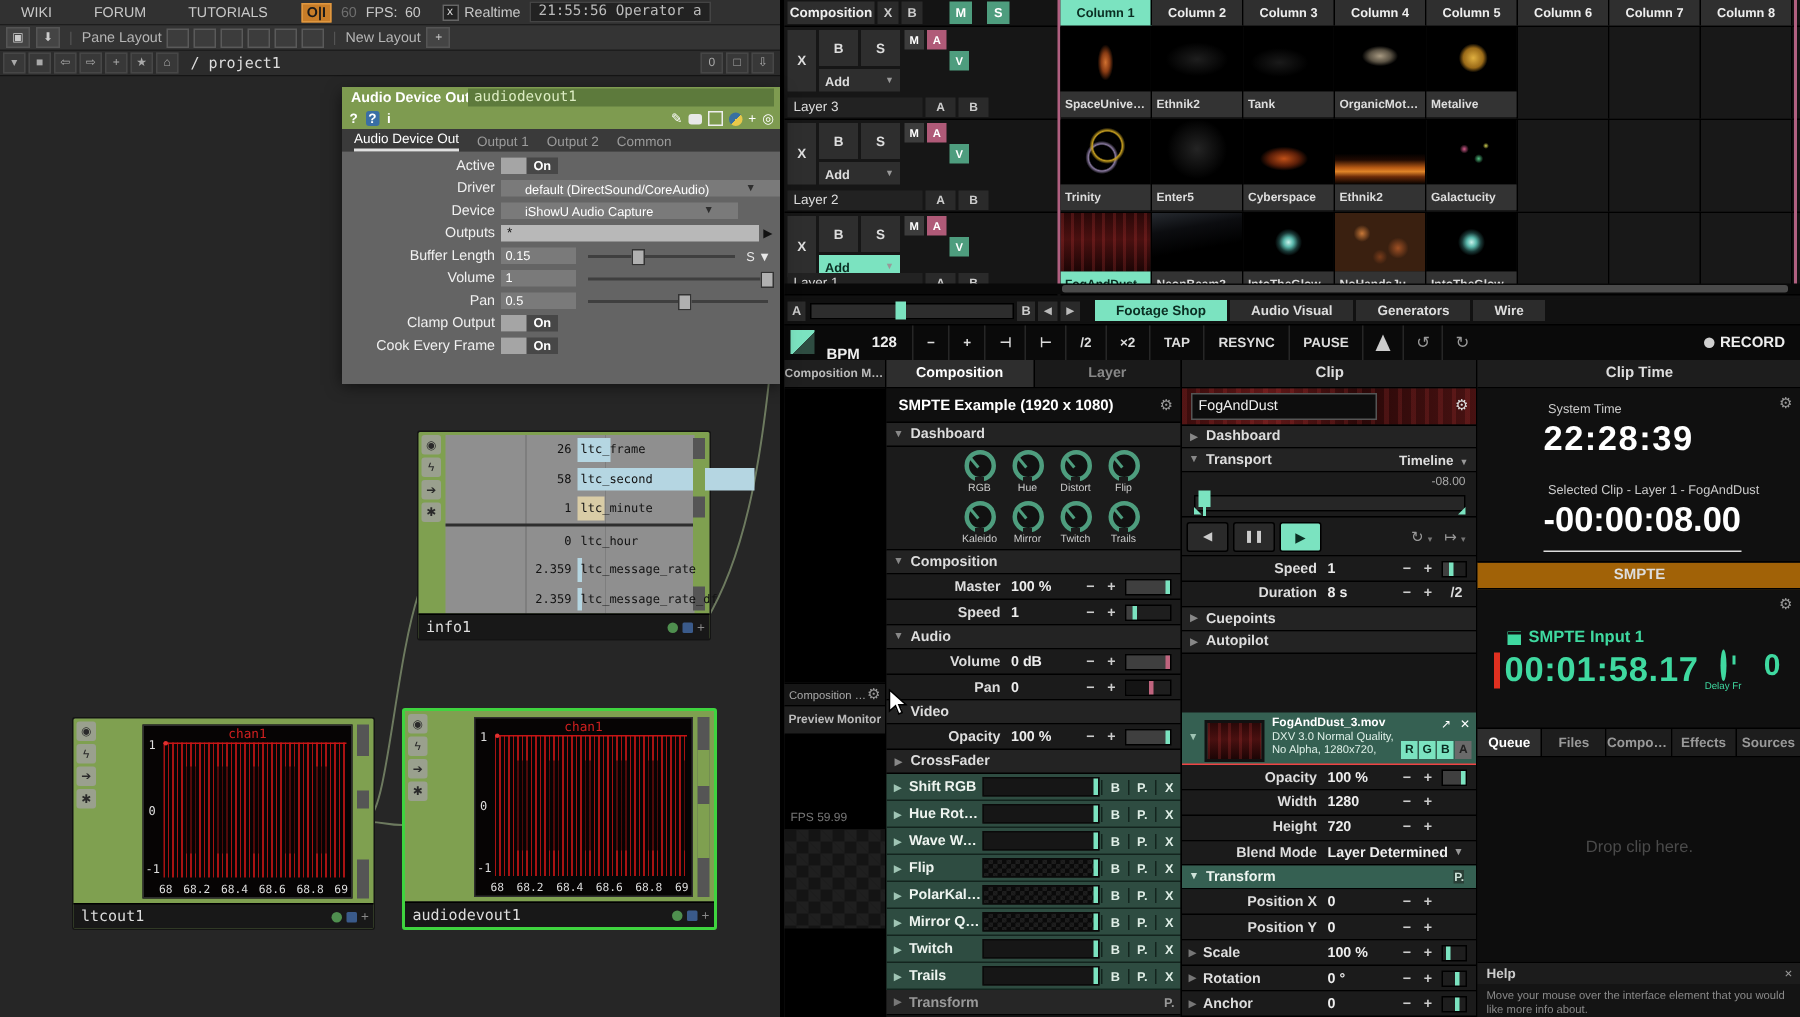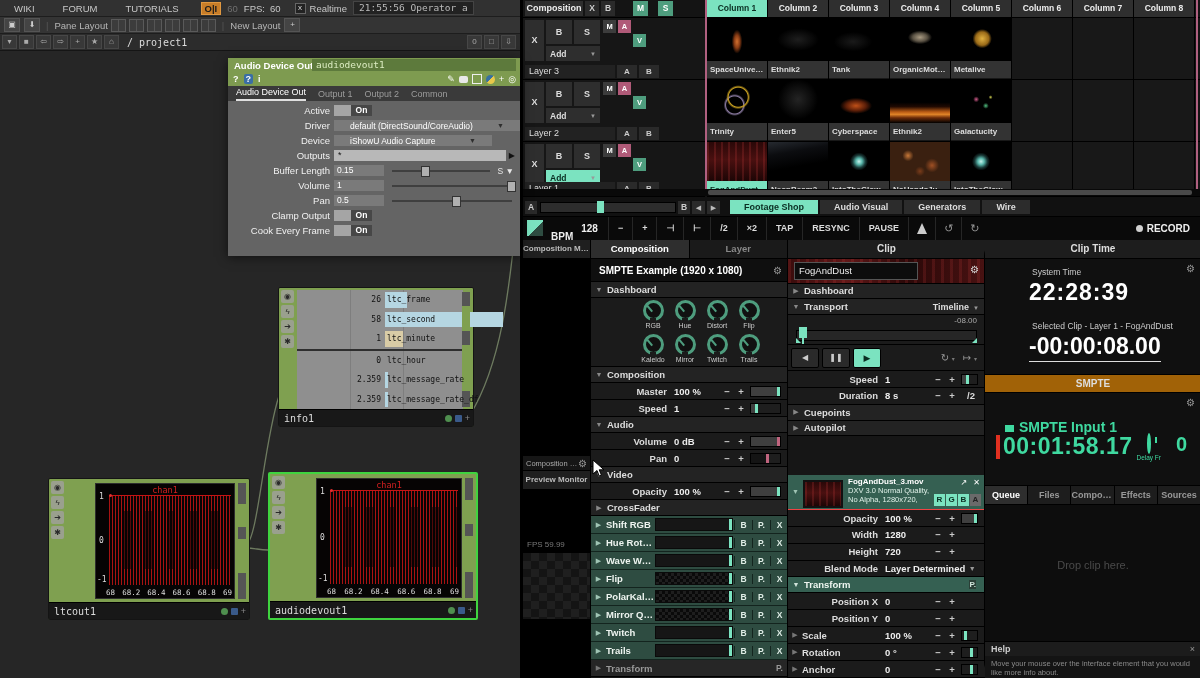--- a/index.html
+++ b/index.html
@@ -183,21 +183,21 @@
   .metro{width:0;height:0;border-left:5px solid transparent;border-right:5px solid transparent;border-bottom:11px solid #ccc;}
   #record{margin-left:auto;display:flex;align-items:center;padding-right:10px;gap:4px;}
   #record .dot{width:7px;height:7px;border-radius:50%;background:#d0d0d0;}
   #record .txt{font-size:10px;font-weight:bold;color:#eee;}
 
   
   .panel{position:absolute;top:240px;bottom:0;background:#161616;border-left:1px solid #000;display:flex;flex-direction:column;}
   #p-monitor{left:0;width:67px;border-left:none;}
   #p-comp{left:67px;width:197px;}
   #p-clip{left:264px;width:197px;}
-  #p-time{left:461px;width:216px;border-radius:16px;}
+  #p-time{left:461px;width:216px;}
 
   .monlab{height:18px;background:#1f1f1f;color:#bbb;font-size:8px;font-weight:bold;text-align:center;line-height:18px;border-bottom:1px solid #000;}
   .monblack{background:#000;}
   .monrow{height:14px;background:#161616;display:flex;align-items:center;font-size:7.5px;color:#aaa;padding:0 3px;border-top:1px solid #000;border-bottom:1px solid #000;}
   .monrow .gear{margin-left:auto;}
   .fpslab{height:13px;font-size:8px;color:#777;padding-left:4px;background:#000;}
   .checker{height:66px;background-color:#141414;background-image:linear-gradient(45deg,#1f1f1f 25%,transparent 25%,transparent 75%,#1f1f1f 75%),linear-gradient(45deg,#1f1f1f 25%,transparent 25%,transparent 75%,#1f1f1f 75%);background-size:16px 16px;background-position:0 0,8px 8px;}
 
   .ptabs{display:flex;height:18px;border-bottom:1px solid #000;}
   .ptab{flex:1;background:#1a1a1a;color:#888;font-size:9.5px;font-weight:bold;text-align:center;line-height:18px;border-right:1px solid #000;}
@@ -279,23 +279,23 @@
   .chbtns{position:absolute;bottom:3px;right:4px;display:flex;gap:1px;}
   .chb{width:11px;height:12px;background:#7be3c0;color:#0a2e22;font-size:8px;font-weight:bold;text-align:center;line-height:12px;}
   .chb.grey{background:#6a6a6a;color:#222;}
 
   
   .tbody{background:#101010;position:relative;border-bottom:1px solid #000;}
   .tb1{height:115px;}
   .tb1 .gear,.tb2 .gear{position:absolute;top:4px;right:6px;}
   .slab{position:absolute;left:47px;font-size:8.5px;color:#ccc;}
   .bigtime{position:absolute;left:44px;font-size:23px;font-weight:bold;color:#fff;letter-spacing:1px;}
-  .bigtime.ul{border-bottom:1px solid #ddd;padding-bottom:1px;letter-spacing:0;}
+  .bigtime.ul{border-bottom:1px solid #ddd;padding-bottom:7px;letter-spacing:0;}
   .tb2{height:92px;}
-  .smpte-in{position:absolute;left:20px;top:26px;display:flex;align-items:center;gap:5px;font-size:14px;color:#3fd9a0;font-weight:bold;}
+  .smpte-in{position:absolute;left:20px;top:26px;display:flex;align-items:center;gap:5px;font-size:11px;color:#3fd9a0;font-weight:bold;}
   .filmico{width:9px;height:9px;background:#3fd9a0;box-shadow:inset 0 2px 0 #101010, inset 0 -2px 0 rgba(16,16,16,.0);}
   .smpte-val{position:absolute;left:11px;top:40px;display:flex;align-items:center;}
   .redbar{width:4px;height:24px;background:#e03020;margin-right:3px;}
   .smpte-num{font-size:23px;font-weight:bold;color:#3fd9a0;letter-spacing:0.5px;}
   .delay{position:absolute;right:40px;top:42px;text-align:center;}
   .clockico{width:15px;height:15px;border:2px solid #3fd9a0;border-radius:50%;position:relative;margin:0 auto;}
   .clockico::after{content:"";position:absolute;left:6px;top:2px;width:2px;height:6px;background:#3fd9a0;}
   .delay .dl{font-size:6.5px;color:#3fd9a0;margin-top:1px;}
   .delay0{position:absolute;right:14px;top:40px;font-size:20px;font-weight:bold;color:#3fd9a0;}
   .btabs{display:flex;height:18px;border-bottom:1px solid #000;}

